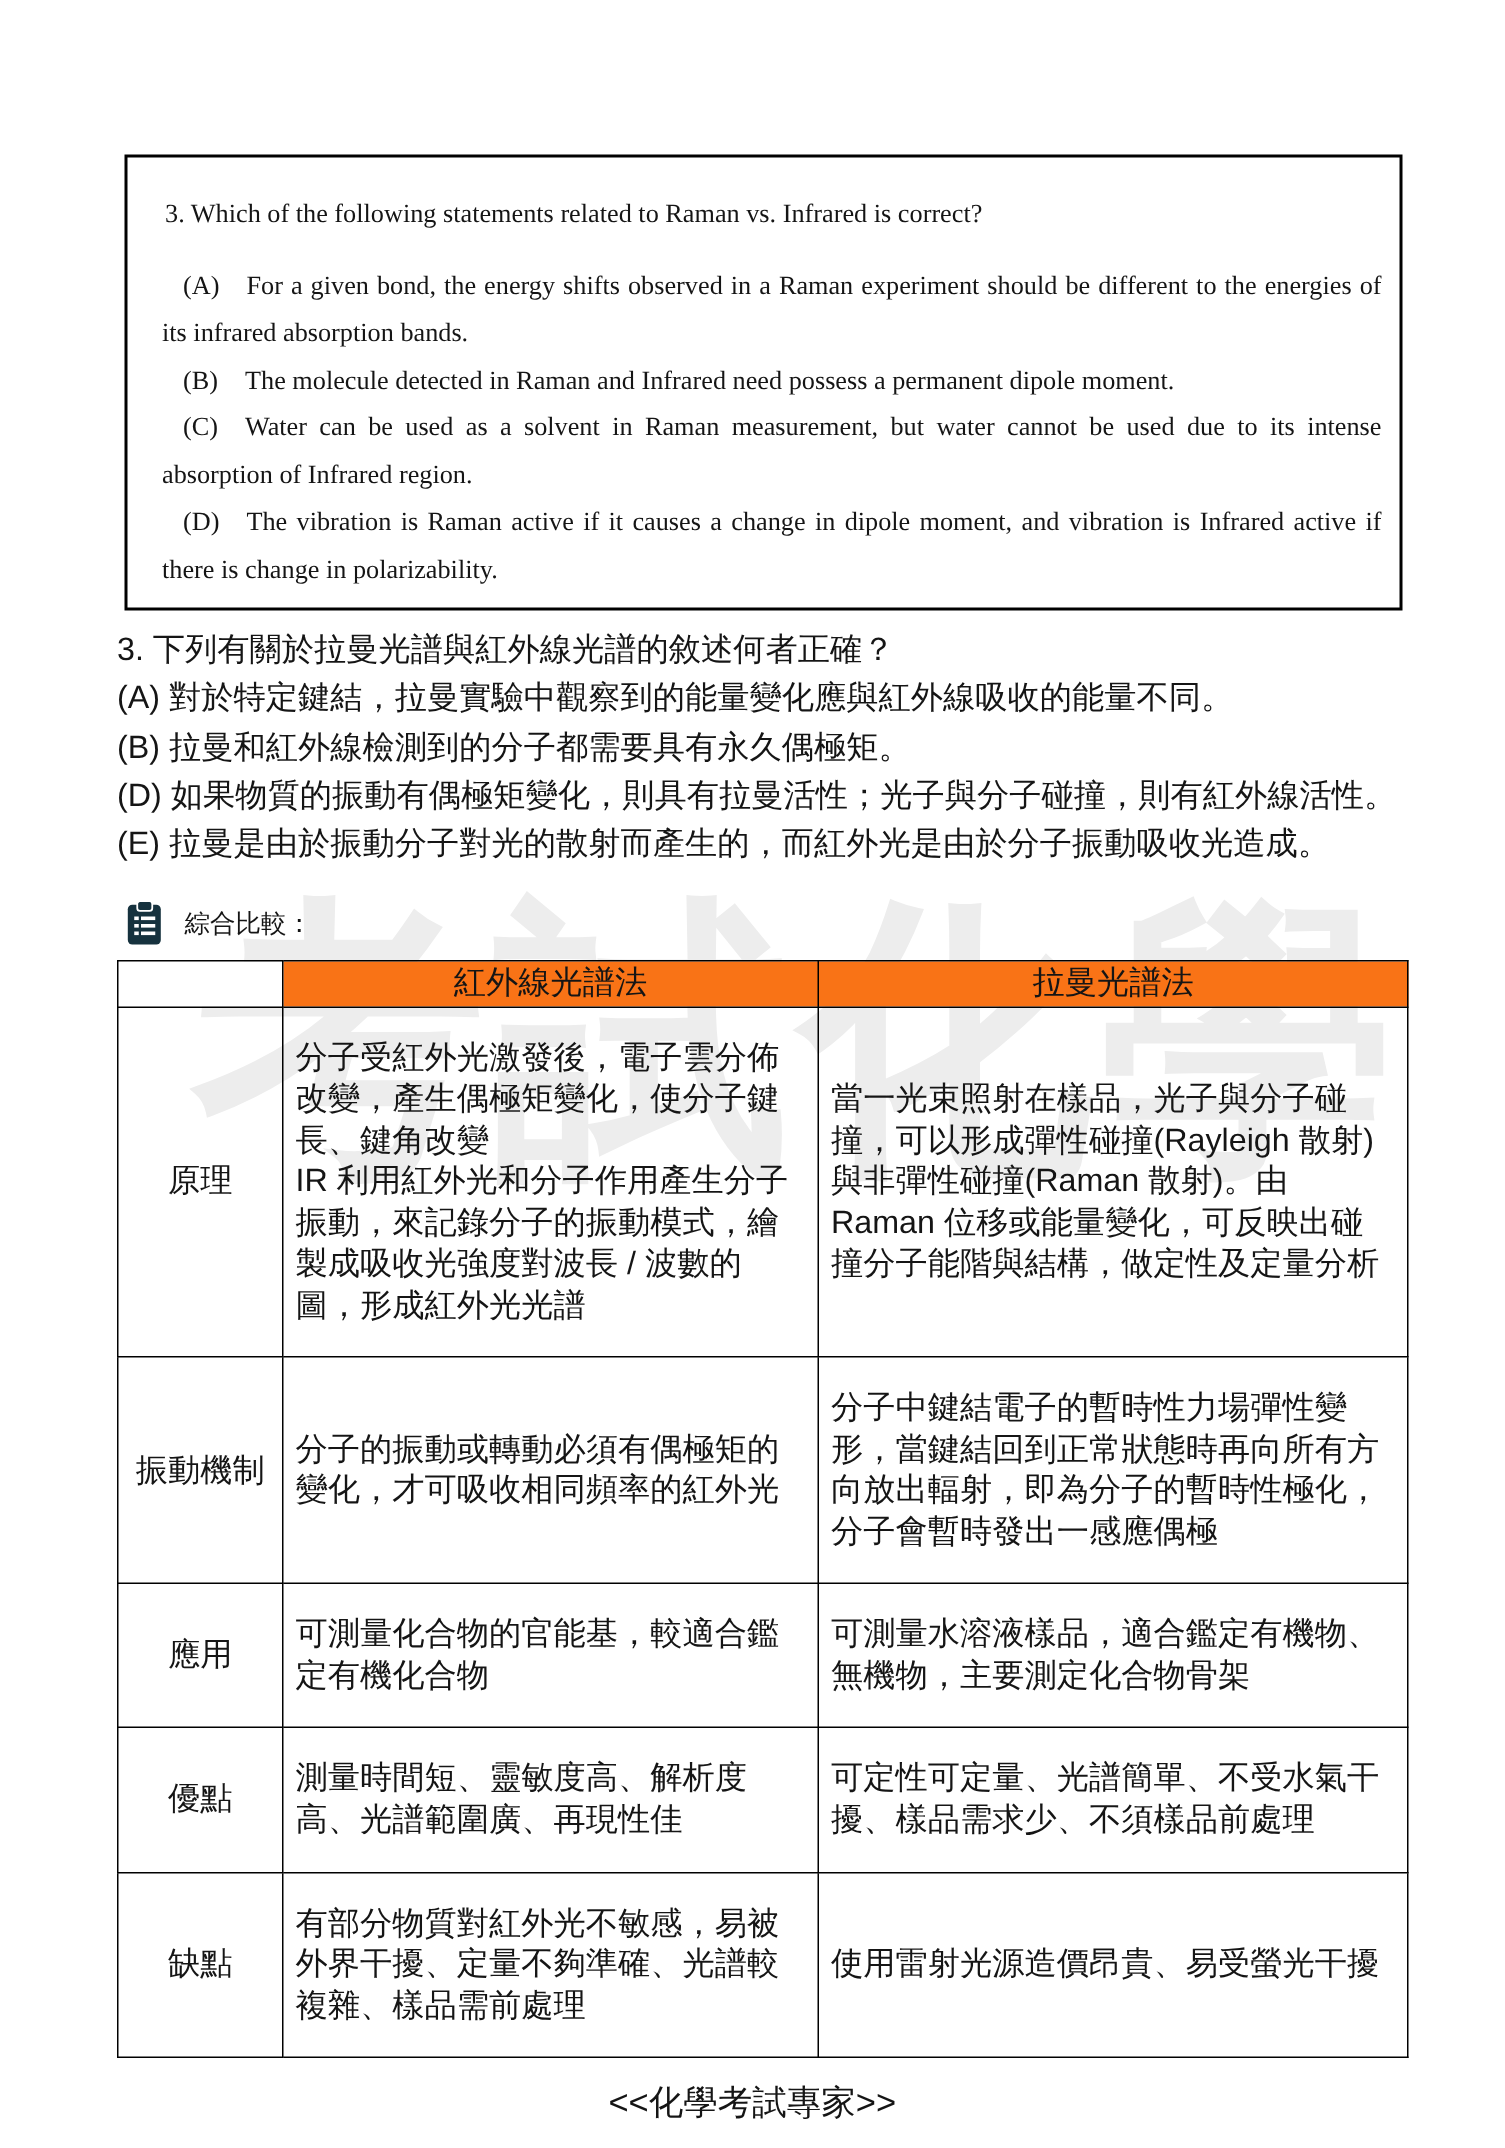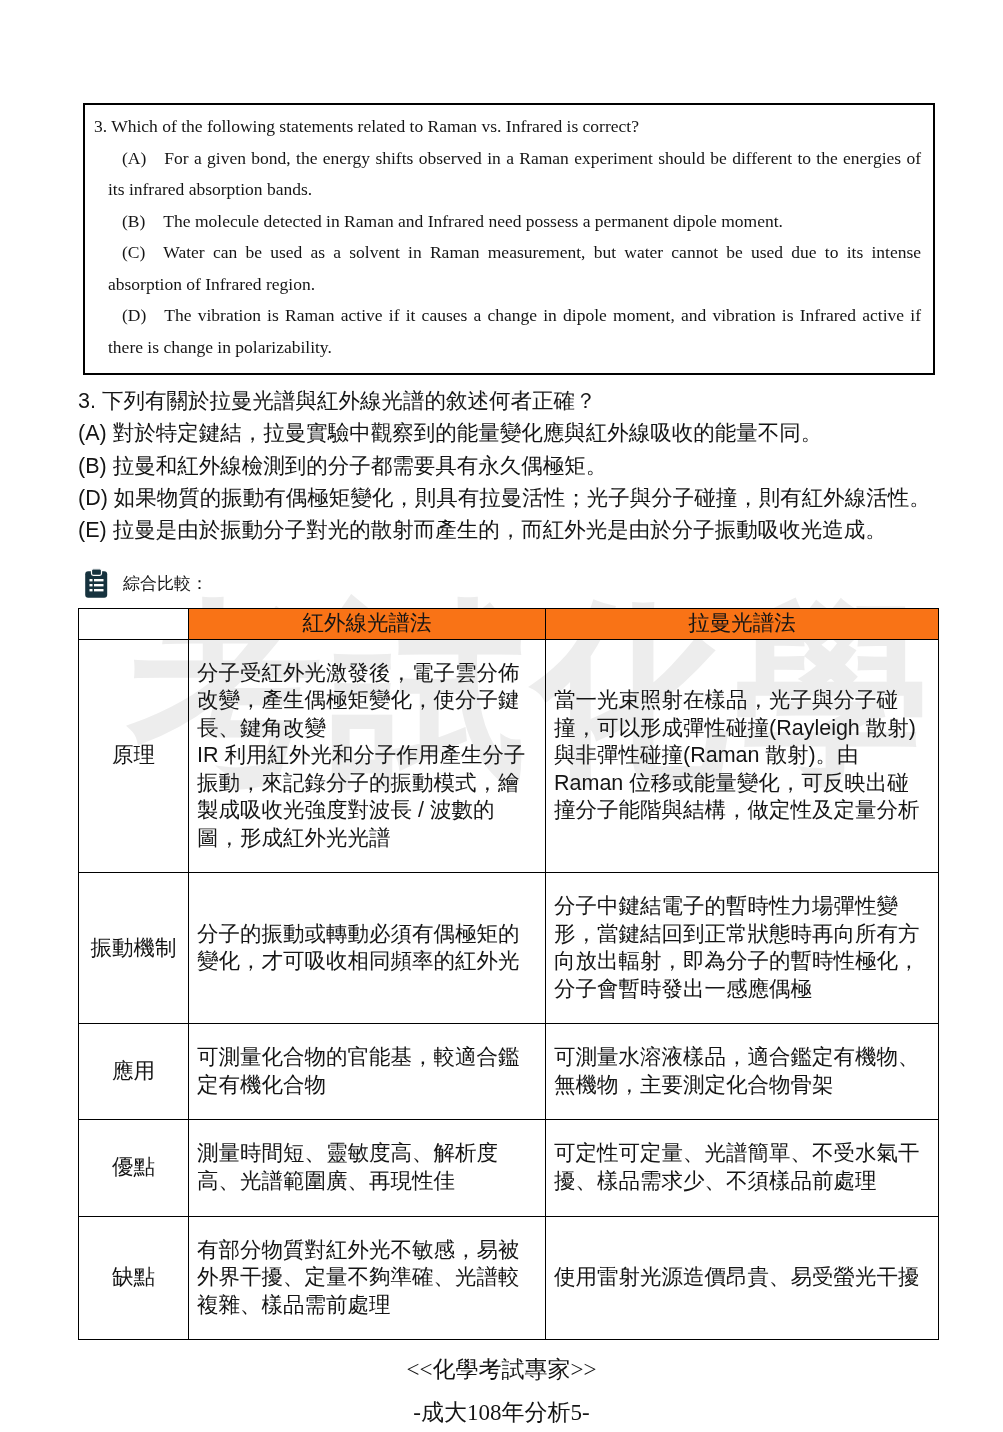--- a/index.html
+++ b/index.html
@@ -20,21 +20,21 @@
   .content{position:relative;z-index:1;}
 
   
   .qbox{
     margin:103px 0 0 83px;width:852px;box-sizing:border-box;
     border:2px solid #000;
     padding:6px 12px 10px 9px;
     font-family:"Liberation Serif",serif;
     font-size:17.5px;line-height:1.8;text-align:justify;
   }
-  .qbox .qline{margin:0;}
+  .qbox .qline{margin:16px;}
   .qbox .opt{margin:0 0 0 14px;text-indent:14px;}
   .qbox .optlabel{margin-right:18px;}
 
   
   .zhblock{
     margin:10px 0 0 78px;width:870px;
     font-size:21.5px;line-height:1.5;
   }
   .zhblock p{margin:0;}
 
@@ -62,21 +62,21 @@
   table.cmp col.c-ir{width:357px;}
   table.cmp col.c-raman{width:393px;}
   table.cmp th{font-weight:400;height:30px;padding:1px 8px;}
   th.method{background:#f97316;}
   th.corner{background:#ffffff;}
   td.rowlabel{text-align:center;}
   td.cell{white-space:pre-line;}
 
   
   .footer{margin-top:13px;text-align:center;font-size:23px;line-height:1.45;}
-  .footer p{margin:10px;font-family:Liberation Serif, serif;}
+  .footer p{margin:10px;}
 </style>
 </head>
 <body>
 
 <div class="watermark">考試化學</div>
 
 <div class="content">
 
   <div class="qbox">
     <p class="qline">

